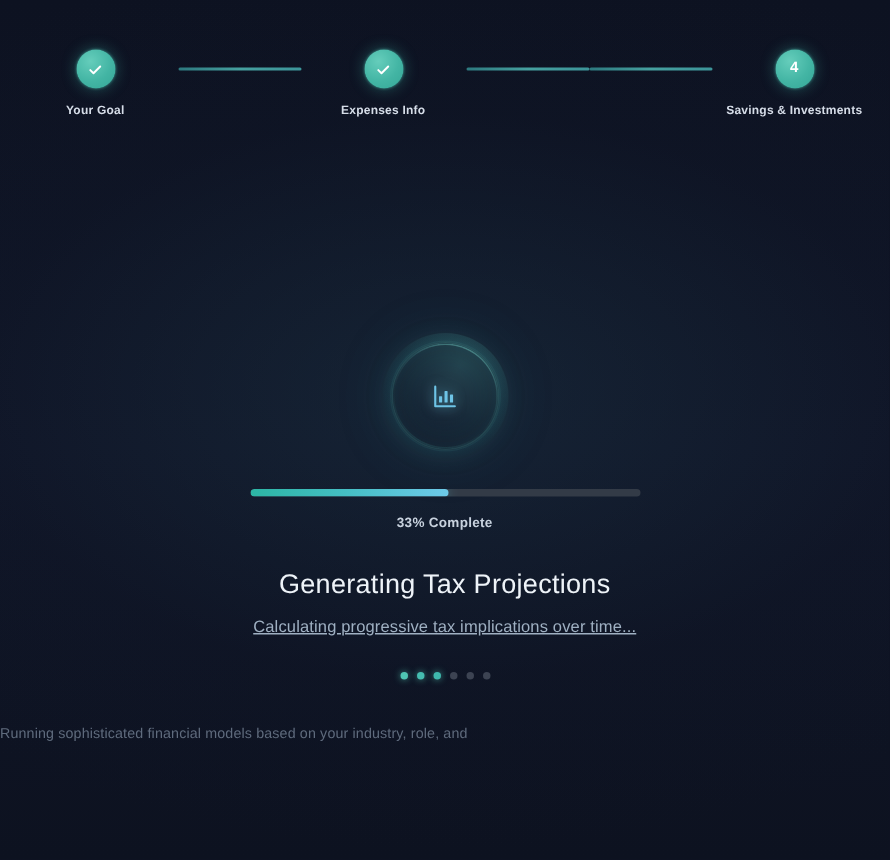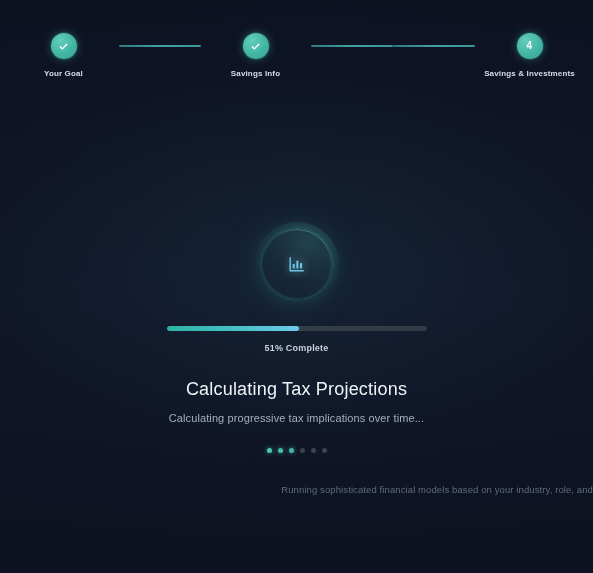--- a/index.html
+++ b/index.html
@@ -194,20 +194,21 @@
     letter-spacing: 0.2px;
     line-height: 1.2;
   }
 
   .subline {
     margin-top: 11px;
     font-size: 11px;
     font-weight: 400;
     color: #9fb0c2;
     letter-spacing: 0.1px;
+    text-decoration: underline;
   }
 
   
   .dots {
     position: absolute;
     top: 448px;
     left: 0;
     width: 593px;
     display: flex;
     justify-content: center;
@@ -228,21 +229,21 @@
 
   .dot.on.d2 { background: #45bdb0; }
   .dot.on.d3 { background: #3fb9ae; }
 
   
   .footnote {
     position: absolute;
     top: 482px;
     left: 0;
     width: 593px;
-    text-align: right;
+    text-align: left;
     font-size: 9.5px;
     line-height: 1.65;
     color: #5f6b7d;
     letter-spacing: 0.1px;
   }
   .footnote span { display: block; }
 </style>
 </head>
 <body>
 
@@ -258,21 +259,21 @@
   </div>
 
   <div class="connector"></div>
 
   <div class="step">
     <div class="step-bubble">
       <svg width="11" height="11" viewBox="0 0 16 16">
         <path d="M3.2 8.4 L6.3 11.4 L12.8 4.8" fill="none" stroke="#ffffff" stroke-width="1.9" stroke-linecap="round" stroke-linejoin="round"></path>
       </svg>
     </div>
-    <div class="step-label">Savings Info</div>
+    <div class="step-label">Expenses Info</div>
   </div>
 
   <div class="connector"></div>
 
 
   <div class="connector"></div>
 
   <div class="step">
     <div class="step-bubble">
       <span class="step-num">4</span>
@@ -290,25 +291,25 @@
       <rect x="11.8" y="7.2" width="2.6" height="9.7" fill="#6ec4e6" rx="0.5"></rect>
       <rect x="16.4" y="10" width="2.6" height="6.9" fill="#6ec4e6" rx="0.5"></rect>
     </svg>
   </div>
 </div>
 
 <div class="progress-block">
   <div class="progress-track">
     <div class="progress-fill" style="width: 51%;"></div>
   </div>
-  <div class="progress-label">51% Complete</div>
+  <div class="progress-label">33% Complete</div>
 </div>
 
 <div class="text-block">
-  <div class="headline">Calculating Tax Projections</div>
+  <div class="headline">Generating Tax Projections</div>
   <div class="subline">Calculating progressive tax implications over time...</div>
 </div>
 
 <div class="dots">
   <span class="dot on d1"></span>
   <span class="dot on d2"></span>
   <span class="dot on d3"></span>
   <span class="dot"></span>
   <span class="dot"></span>
   <span class="dot"></span>

